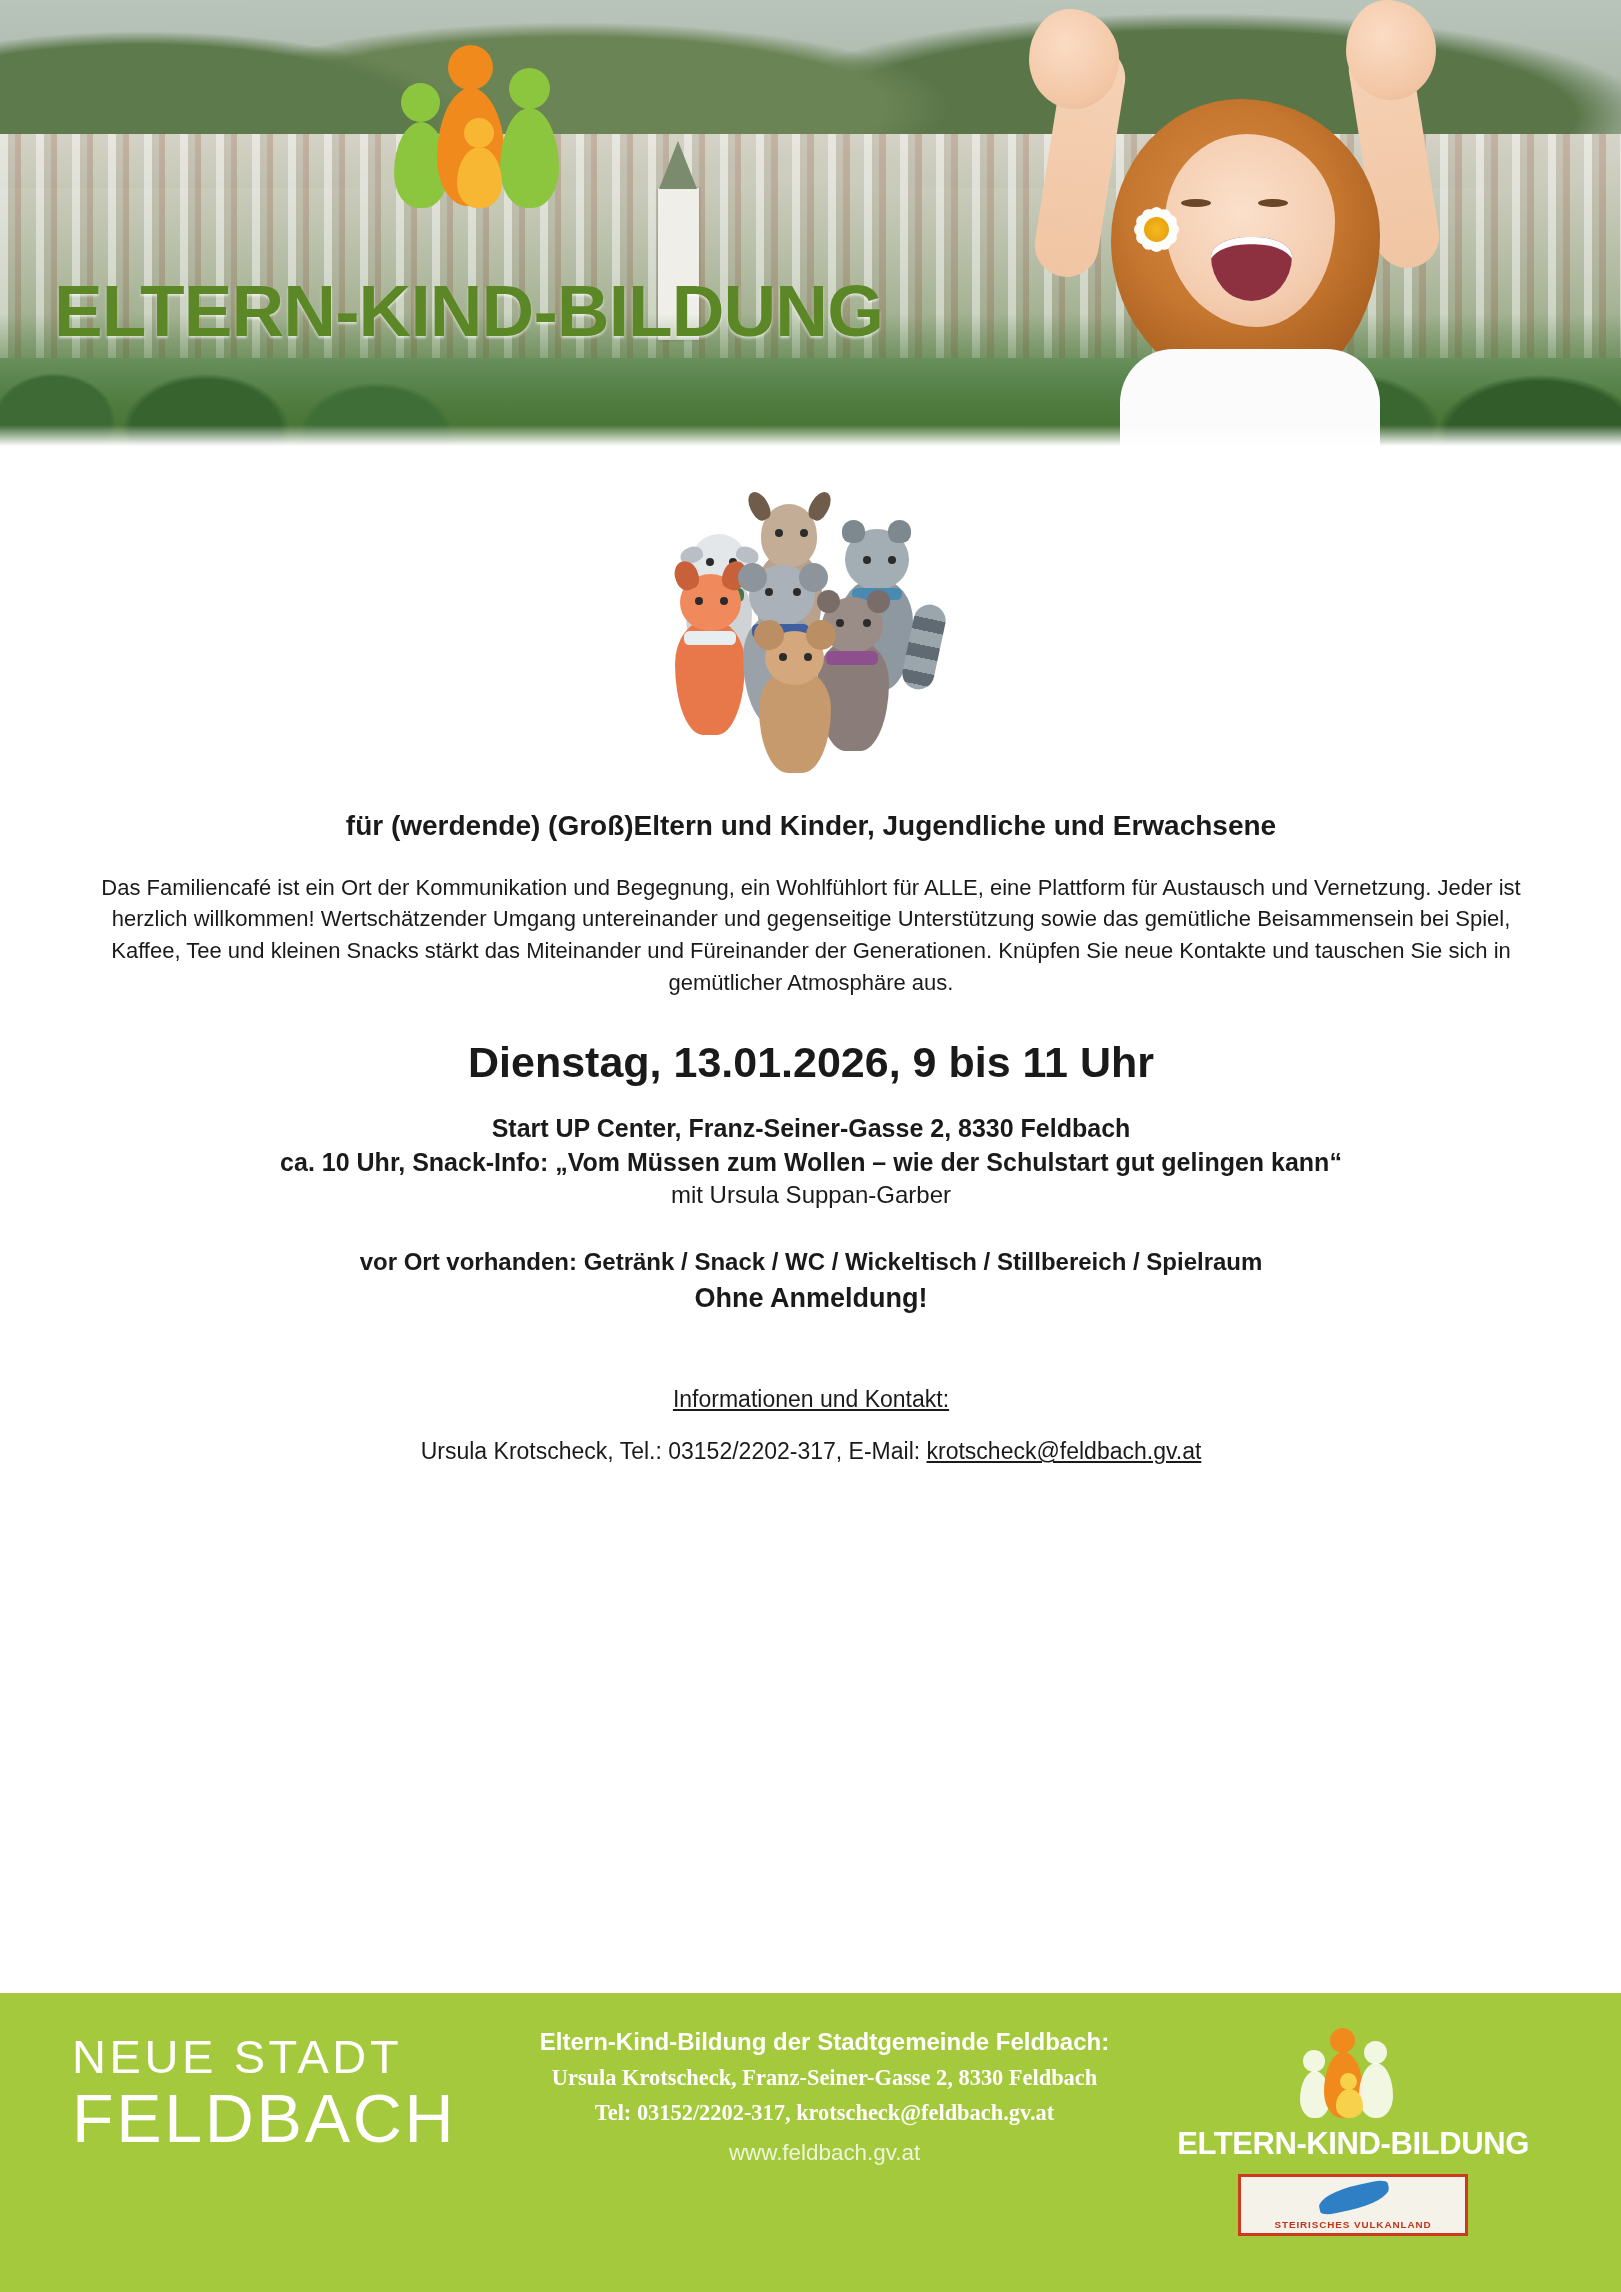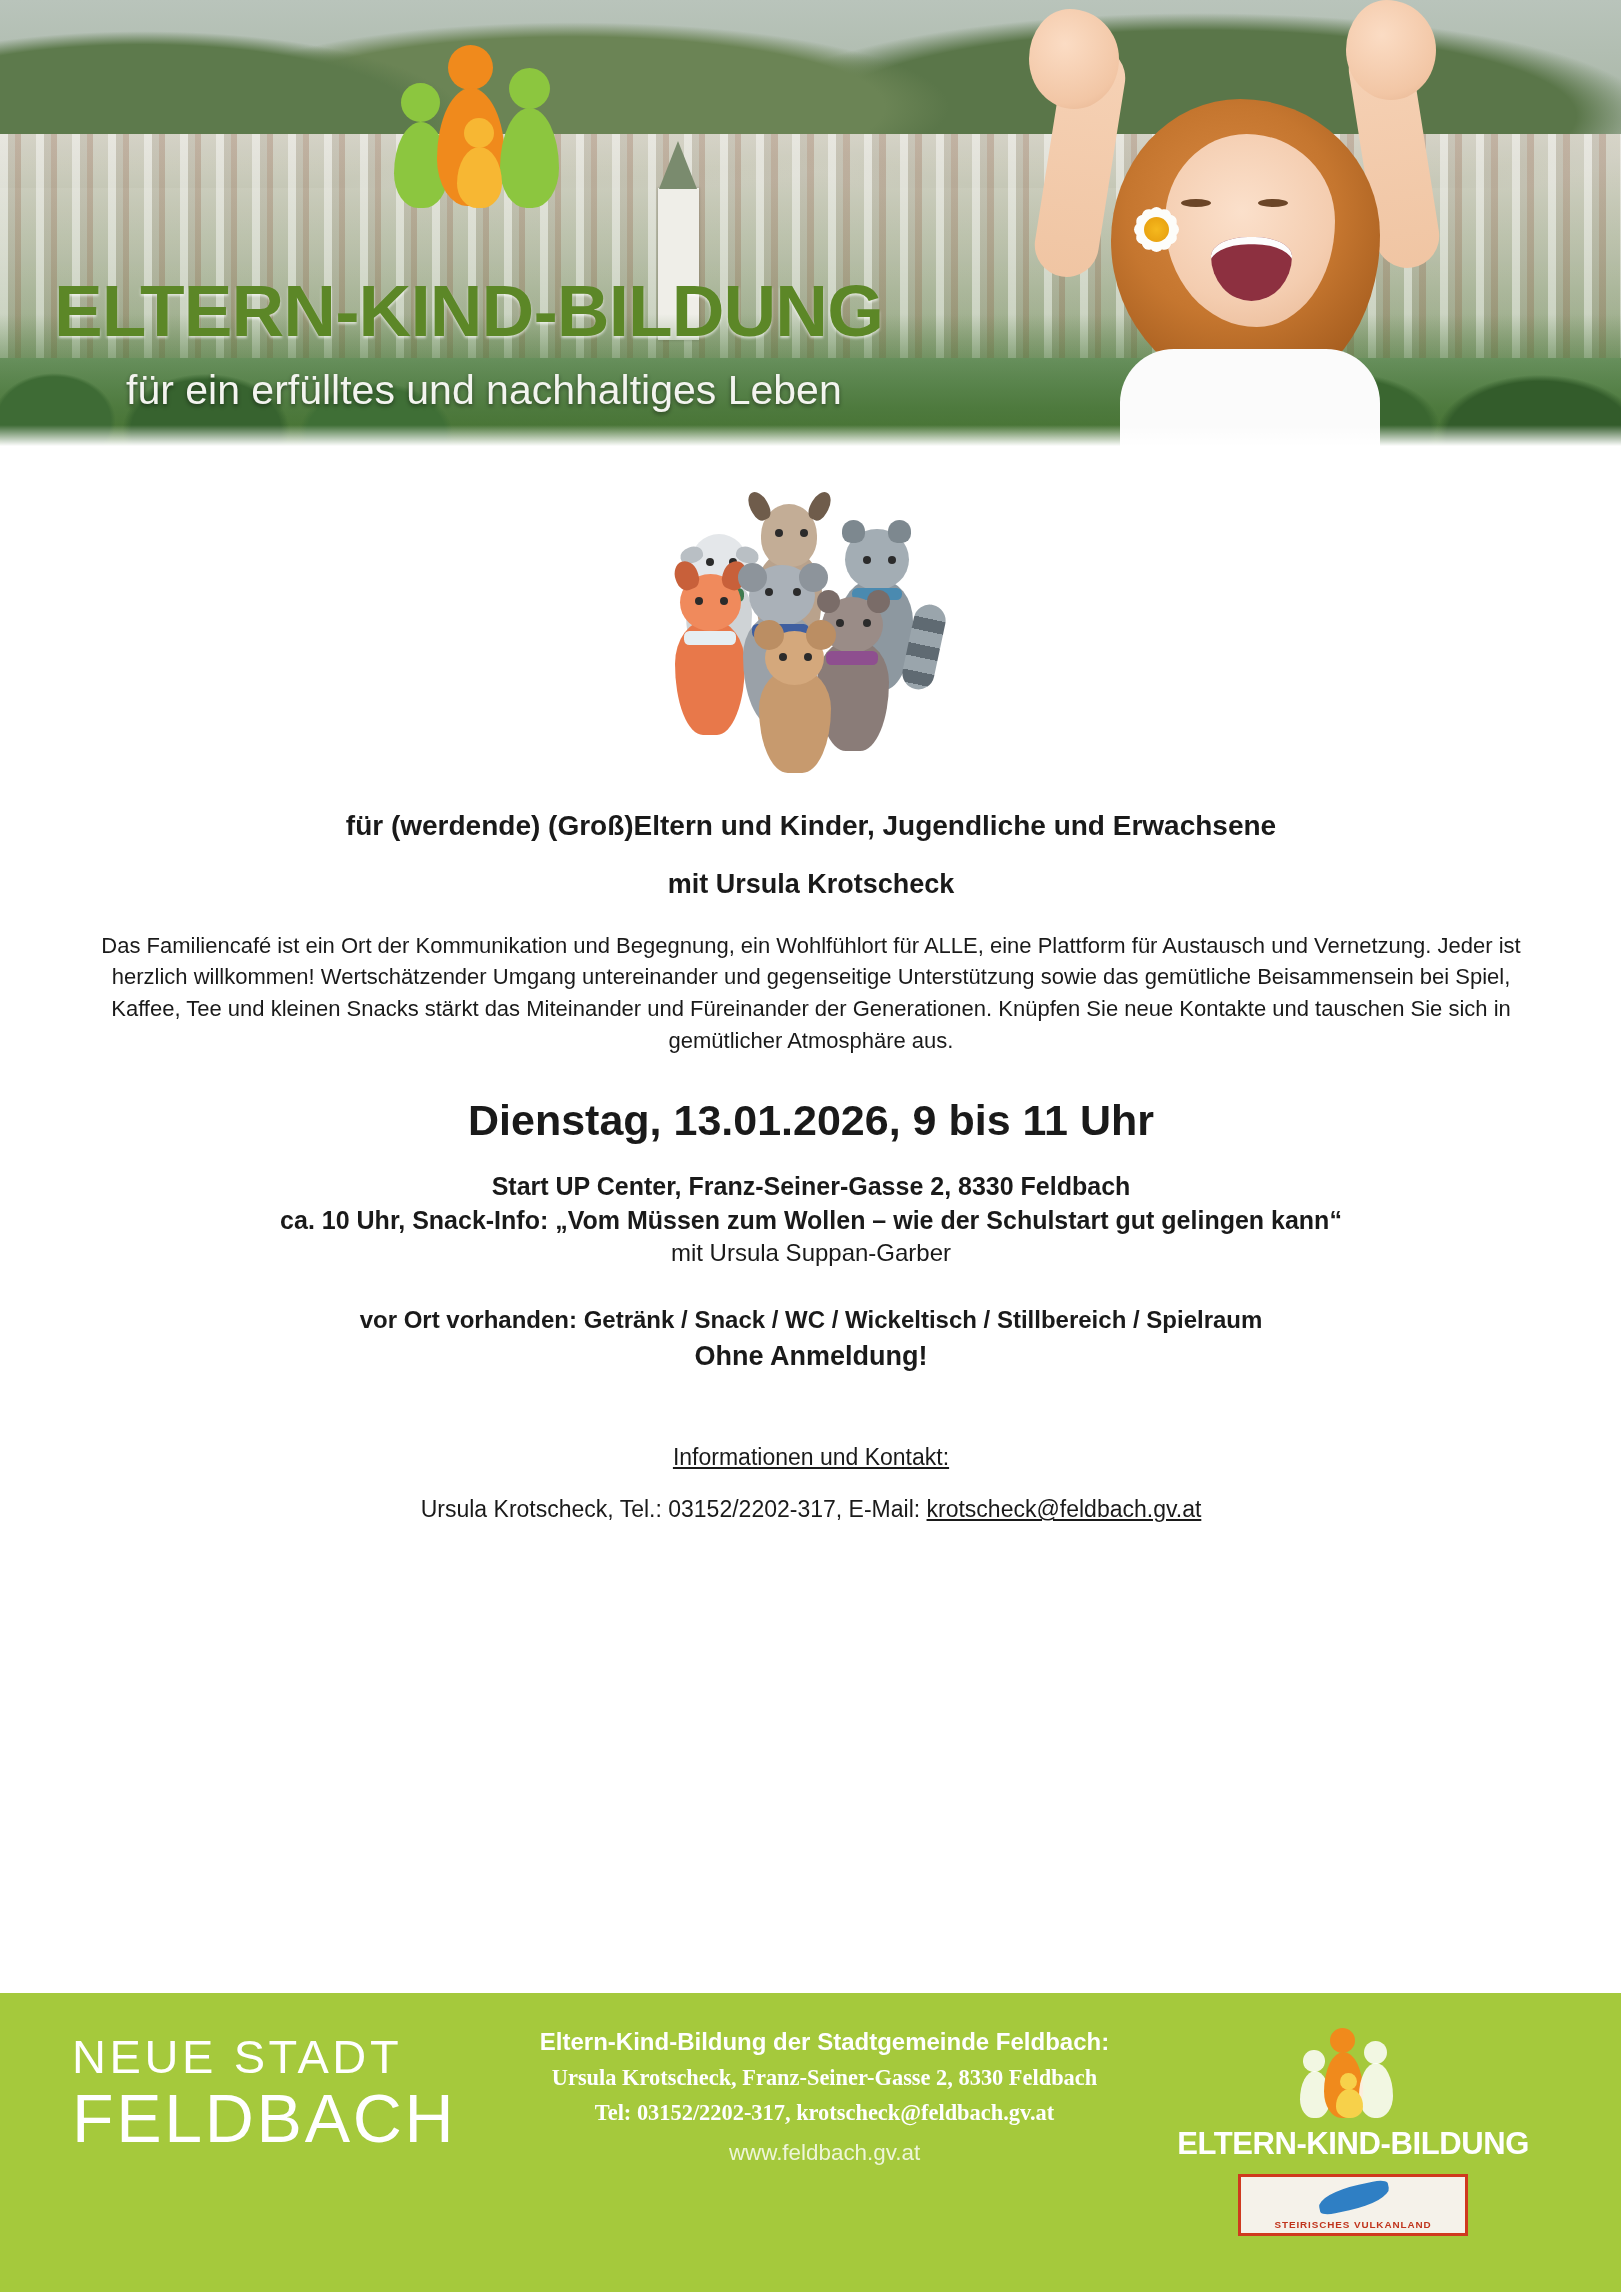--- a/index.html
+++ b/index.html
@@ -479,21 +479,20 @@
       <div class="fig fig-head" style="left:7.2px;  top:47px; width:39px; height:39px; background:#8cc63f;"></div>
       <div class="fig-body" style="left:0px;  top:86px; width:54px; height:86px; background:#8cc63f;"></div>
       <div class="fig fig-head" style="left:54px; top:9px; width:45px; height:45px; background:#f08a1c;"></div>
       <div class="fig-body" style="left:43px; top:52px; width:68px; height:118px; background:#f08a1c;"></div>
       <div class="fig fig-head" style="left:115px;top:32px; width:41px; height:41px; background:#8cc63f;"></div>
       <div class="fig-body" style="left:106px;top:72px; width:59px; height:100px; background:#8cc63f;"></div>
       <div class="fig fig-head" style="left:70px; top:82px; width:30px; height:30px; background:#f7b733;"></div>
       <div class="fig-body" style="left:63px; top:111px; width:45px; height:61px; background:#f7b733;"></div>
     </div>
     <div class="hdr-title">ELTERN-KIND-BILDUNG</div>
-    <div class="hdr-sub">für ein erfülltes und nachhaltiges Leben</div>
   </div>
 
   <div class="hdr-fade-bottom"></div>
 </div>
 
 <div class="content">
 
 
   <div class="animals">
 
@@ -561,21 +560,20 @@
       <div class="an-body" style="left:109px; top:199px; width:72px; height:104px; background:#c79a6e;"></div>
       <div class="an-head" style="position:absolute; left:115px; top:161px; width:59px; height:54px; background:#d4a87c; border-radius:50%;"></div>
       <div class="an-ear" style="left:104px; top:150px; width:30px; height:30px; background:#bb8e63; border-radius:50%;"></div>
       <div class="an-ear" style="left:156px; top:150px; width:30px; height:30px; background:#bb8e63; border-radius:50%;"></div>
       <div class="an-eye" style="left:129px; top:183px;"></div>
       <div class="an-eye" style="left:154px; top:183px;"></div>
     </div>
   </div>
 
   <div class="title-sub">für (werdende) (Groß)Eltern und Kinder, Jugendliche und Erwachsene</div>
-  <div class="title-with">mit Ursula Krotscheck</div>
 
   <div class="paragraph">Das Familiencafé ist ein Ort der Kommunikation und Begegnung, ein Wohlfühlort für ALLE, eine Plattform für Austausch und Vernetzung. Jeder ist herzlich willkommen! Wertschätzender Umgang untereinander und gegenseitige Unterstützung sowie das gemütliche Beisammensein bei Spiel, Kaffee, Tee und kleinen Snacks stärkt das Miteinander und Füreinander der Generationen. Knüpfen Sie neue Kontakte und tauschen Sie sich in gemütlicher Atmosphäre aus.</div>
 
   <div class="date-line">Dienstag, 13.01.2026, 9 bis 11 Uhr</div>
 
   <div class="venue">Start UP Center, Franz-Seiner-Gasse 2, 8330 Feldbach</div>
   <div class="snackinfo">ca. 10 Uhr, Snack-Info: „Vom Müssen zum Wollen – wie der Schulstart gut gelingen kann“</div>
   <div class="speaker">mit Ursula Suppan-Garber</div>
 
   <div class="onsite">vor Ort vorhanden: Getränk / Snack / WC / Wickeltisch / Stillbereich / Spielraum</div>

